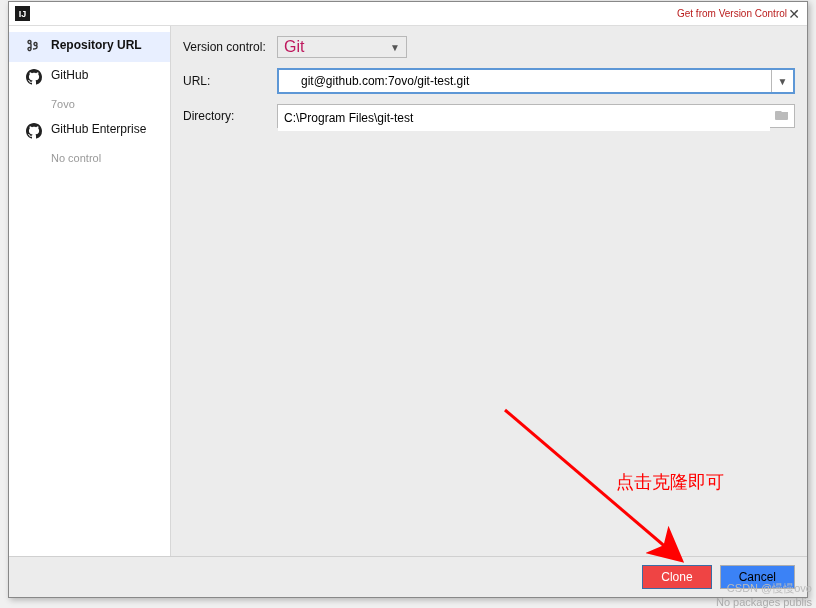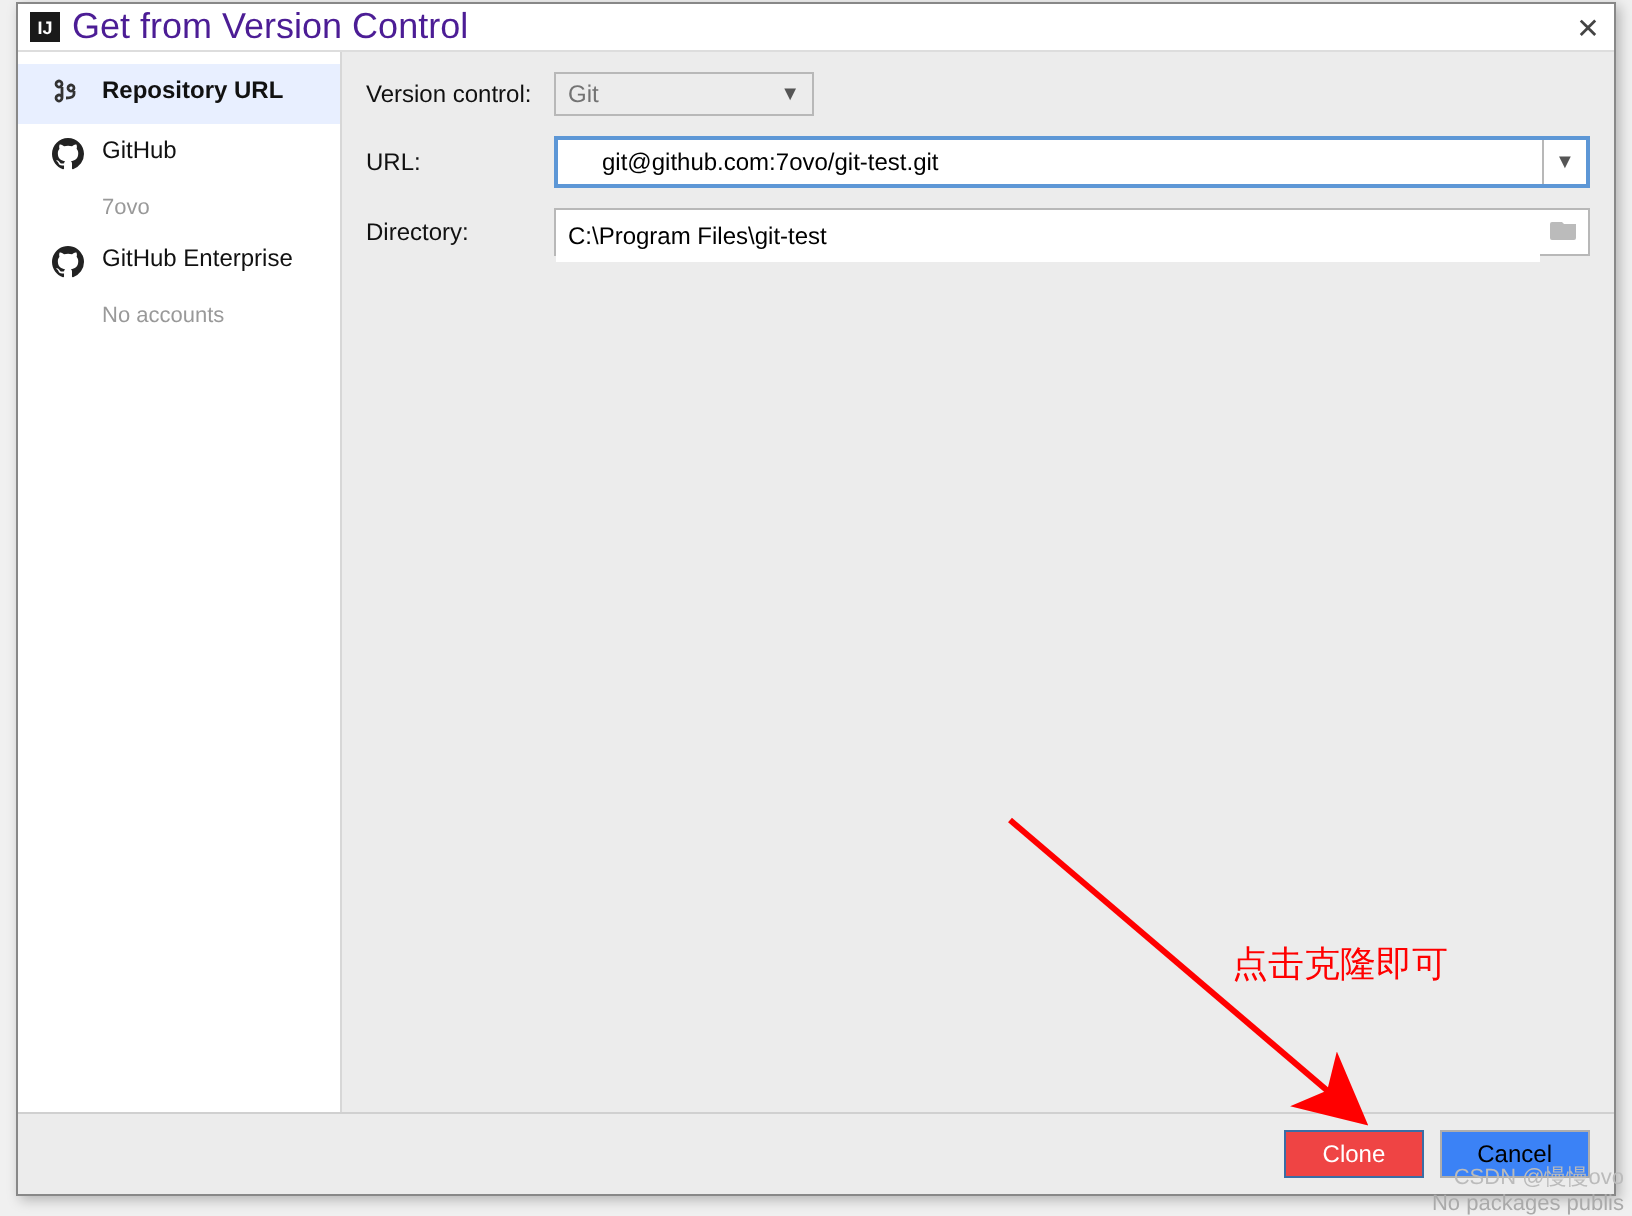--- a/index.html
+++ b/index.html
@@ -1,35 +1,35 @@
 <!DOCTYPE html>
 <html><head>
   <meta charset="utf-8">
   <style>
     * { box-sizing: border-box; margin: 0; padding: 0; }
     body { font-family: "Segoe UI", Arial, sans-serif; font-size: 12px; background: #f0f0f0; width: 816px; height: 608px; position: relative; overflow: hidden; }
     .dialog { position: absolute; left: 8px; top: 1px; width: 800px; height: 597px; background: #fff; border: 1px solid #888; box-shadow: 2px 2px 6px rgba(0,0,0,0.25); display: flex; flex-direction: column; }
     .titlebar { height: 24px; display: flex; align-items: center; padding: 0 6px; border-bottom: 1px solid #ddd; background: #fff; }
     .title-icon { width: 15px; height: 15px; background: #1a1a1a; color: #fff; font-weight: bold; font-size: 9px; display: flex; align-items: center; justify-content: center; margin-right: 6px; }
-    .title-text { color: #4c1d95; font-size: 18px; flex: 1; }
+    .title-text { color: #b91c1c; font-size: 10px; flex: 1; text-align: right; }
     .title-close { width: 14px; height: 14px; font-size: 14px; color: #444; cursor: pointer; text-align: center; line-height: 14px; }
     .body { flex: 1; display: flex; }
     .sidebar { width: 162px; background: #fff; border-right: 1px solid #d7d7d7; padding-top: 6px; }
     .side-item { padding: 6px 10px 6px 16px; display: flex; align-items: flex-start; gap: 8px; cursor: pointer; }
     .side-item.selected { background: #e8efff; }
     .side-icon { width: 18px; height: 18px; flex-shrink: 0; display: flex; align-items: center; justify-content: center; color: #333; }
     .side-labels { display: flex; flex-direction: column; }
     .side-title { color: #111; font-size: 12px; }
     .side-item.selected .side-title { font-weight: bold; }
     .side-sub { color: #999; font-size: 11px; margin-top: 16px; }
     .content { flex: 1; background: #ececec; padding: 10px 12px; position: relative; }
     .form-row { display: flex; align-items: center; margin-bottom: 10px; }
     .form-label { width: 94px; color: #111; font-size: 12px; }
     .vc-select { display: inline-flex; align-items: center; width: 130px; height: 22px; border: 1px solid #b8b8b8; background: #ececec; padding: 0 6px; cursor: pointer; }
-    .vc-select-text { flex: 1; color: #737373; font-size: 12px; }
+    .vc-select-text { flex: 1; color: #be185d; font-size: 16px; }
     .vc-caret { color: #555; font-size: 10px; }
     .url-wrap { flex: 1; display: flex; height: 26px; border: 2px solid #5d97d6; background: #fff; }
     .url-input { flex: 1; border: none; outline: none; padding: 0 22px; font-size: 12px; font-family: inherit; }
     .url-drop { width: 22px; border-left: 1px solid #b8b8b8; display: flex; align-items: center; justify-content: center; color: #555; font-size: 10px; cursor: pointer; }
     .dir-wrap { flex: 1; display: flex; height: 24px; border: 1px solid #b8b8b8; background: #fff; }
     .dir-input { flex: 1; border: none; outline: none; padding: 13px 6px; font-size: 12px; font-family: inherit; }
     .dir-browse { width: 24px; display: flex; align-items: center; justify-content: center; cursor: pointer; color: #999; }
     .footer { border-top: 1px solid #d0d0d0; background: #ececec; padding: 8px 12px; display: flex; justify-content: flex-end; gap: 8px; }
     .btn { height: 24px; padding: 0 18px; border: 1px solid #adadad; background: #3b82f6; font-size: 12px; cursor: pointer; font-family: inherit; }
     .btn.primary { background: #ef4444; border-color: #3a6da5; color: #fff; }
@@ -71,21 +71,21 @@
         </div>
       </div>
       <div class="side-item">
         <span class="side-icon">
           <svg width="16" height="16" viewBox="0 0 16 16">
               <path fill="#222" d="M8 0C3.58 0 0 3.58 0 8c0 3.54 2.29 6.53 5.47 7.59.4.07.55-.17.55-.38 0-.19-.01-.82-.01-1.49-2.01.37-2.53-.49-2.69-.94-.09-.23-.48-.94-.82-1.13-.28-.15-.68-.52-.01-.53.63-.01 1.08.58 1.23.82.72 1.21 1.87.87 2.33.66.07-.52.28-.87.51-1.07-1.78-.2-3.64-.89-3.64-3.95 0-.87.31-1.59.82-2.15-.08-.2-.36-1.02.08-2.12 0 0 .67-.21 2.2.82.64-.18 1.32-.27 2-.27.68 0 1.36.09 2 .27 1.53-1.04 2.2-.82 2.2-.82.44 1.1.16 1.92.08 2.12.51.56.82 1.27.82 2.15 0 3.07-1.87 3.75-3.65 3.95.29.25.54.73.54 1.48 0 1.07-.01 1.93-.01 2.2 0 .21.15.46.55.38A8.013 8.013 0 0016 8c0-4.42-3.58-8-8-8z"></path>
             </svg>
         </span>
         <div class="side-labels">
           <span class="side-title">GitHub Enterprise</span>
-          <span class="side-sub">No accounts</span>
+          <span class="side-sub">No control</span>
         </div>
       </div>
     </div>
     <div class="content">
       <div class="form-row">
         <span class="form-label">Version control:</span>
         <div class="vc-select">
           <span class="vc-select-text">Git</span>
           <span class="vc-caret">▼</span>
         </div>

